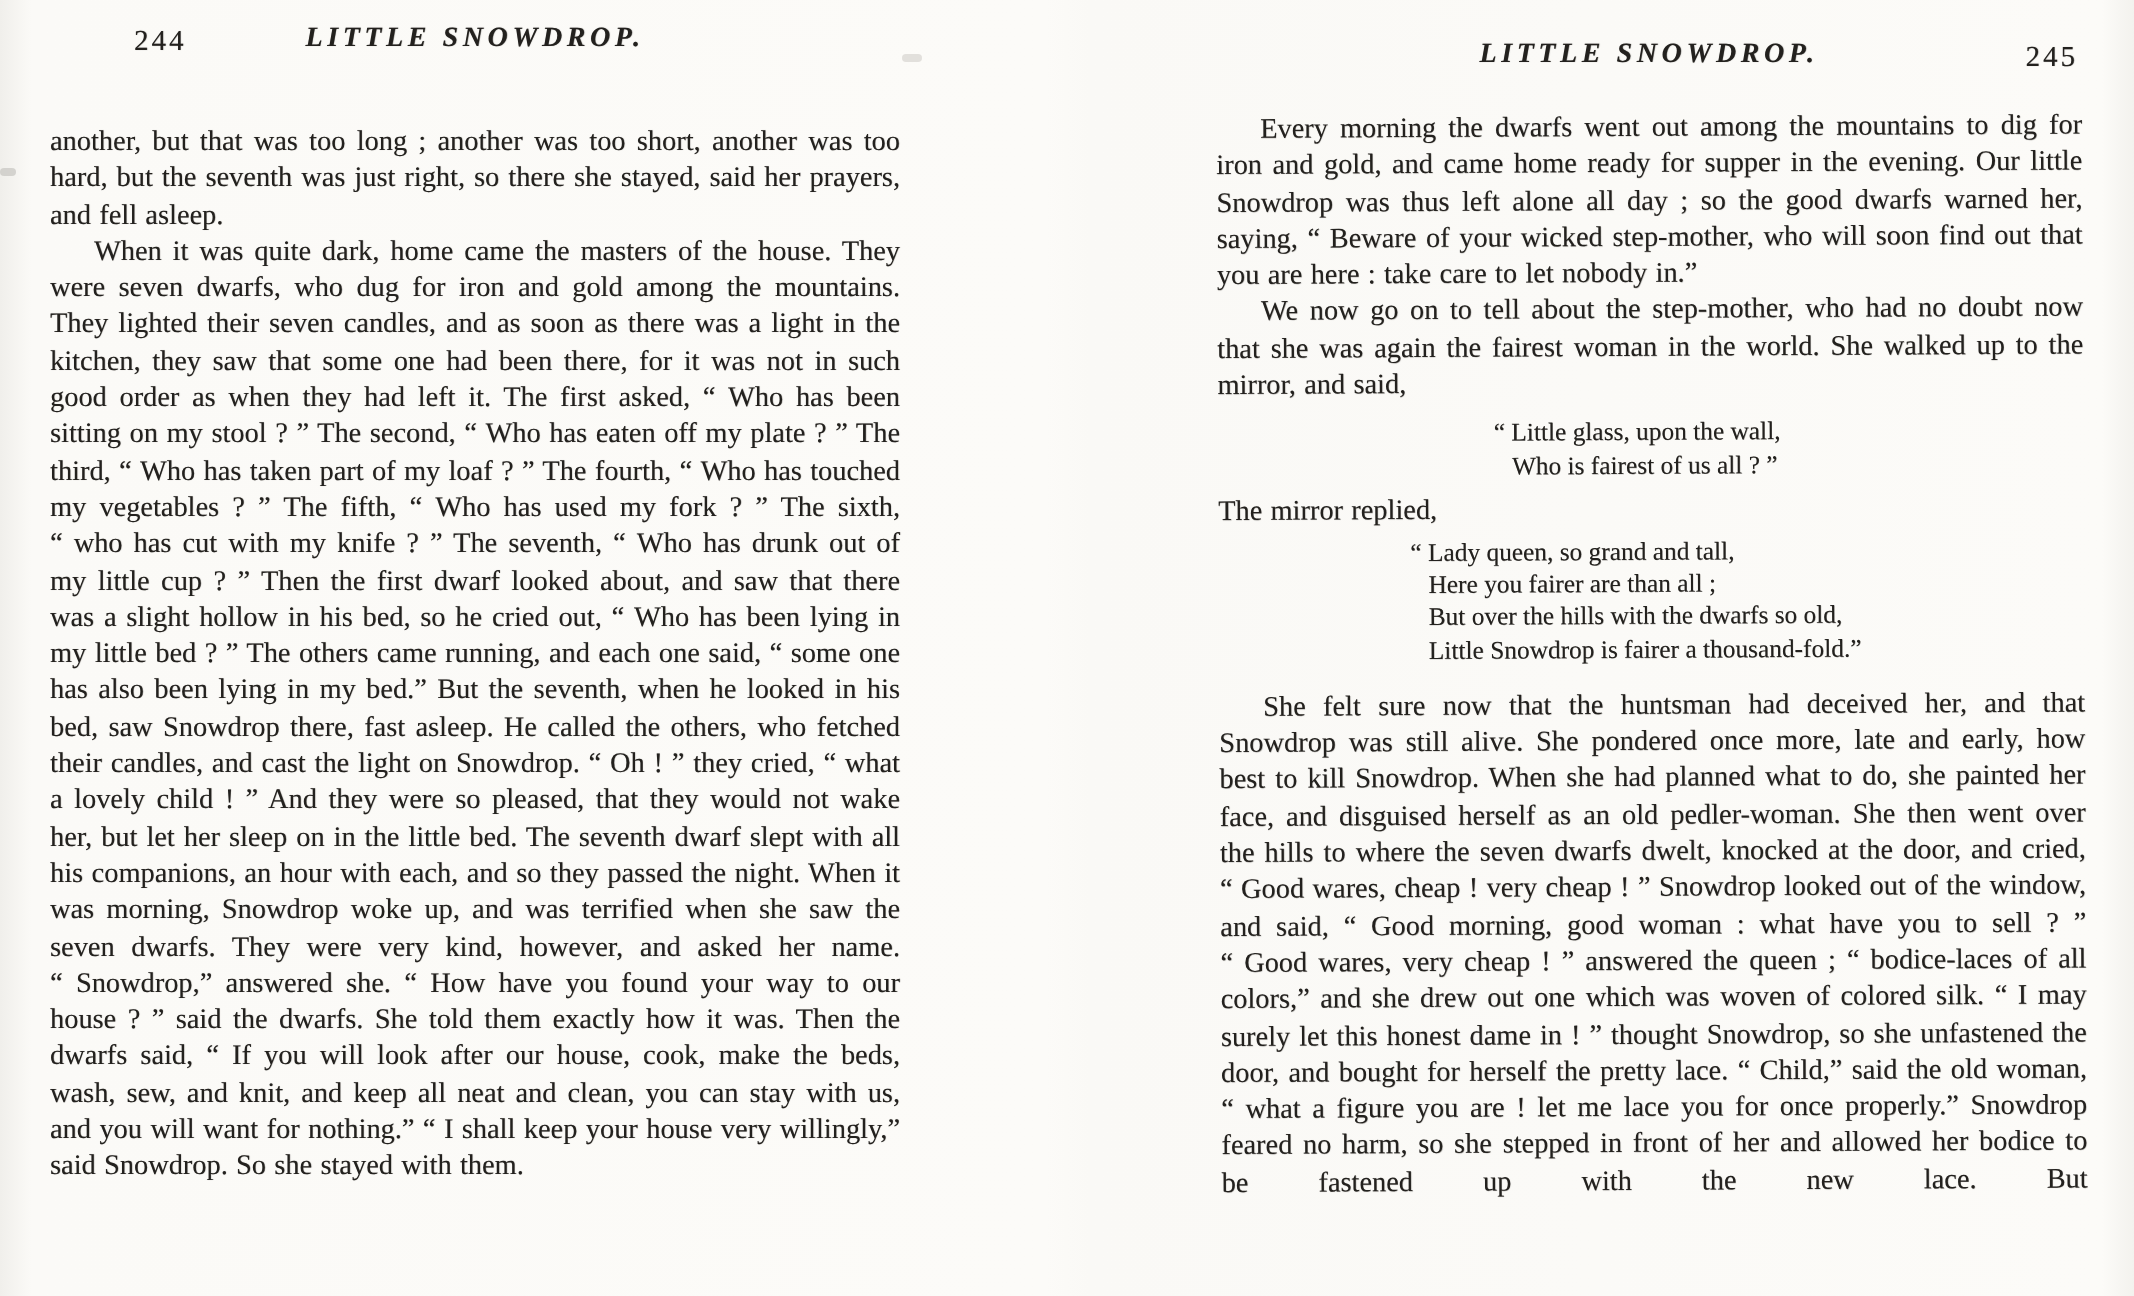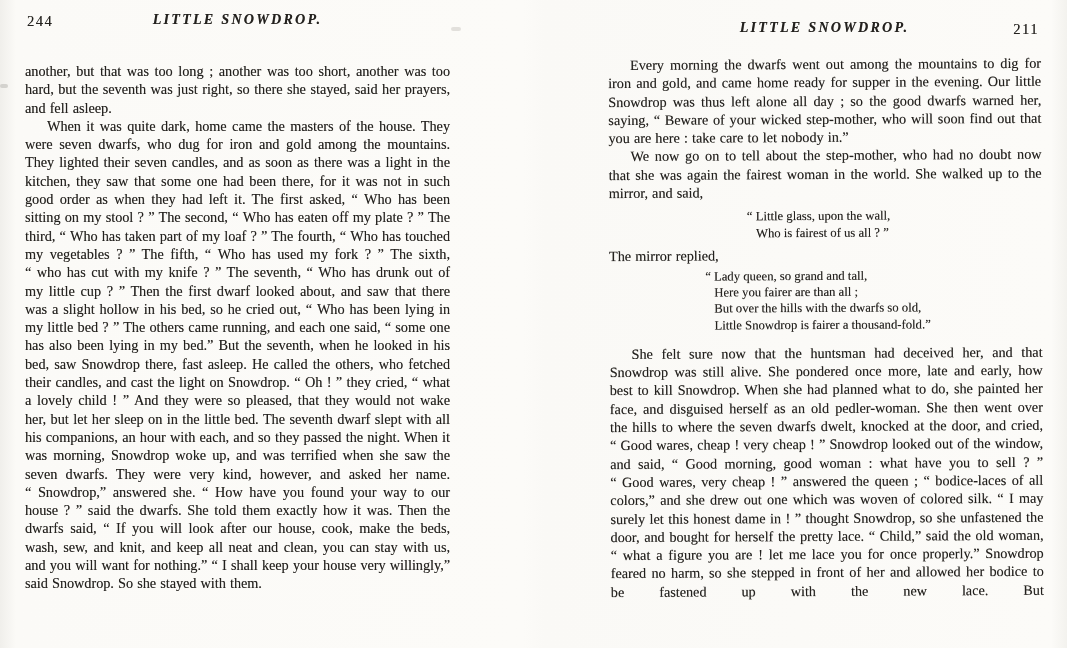--- a/index.html
+++ b/index.html
@@ -24,20 +24,21 @@
   .page-header { position: relative; height: 22px; }
   .running-title {
     position: absolute; left: 0; right: 0; text-align: center;
     font-style: italic; font-weight: 700; font-size: 14px;
     letter-spacing: 2.3px; white-space: nowrap;
     text-shadow: 0.2px 0.2px 0.4px rgba(35,33,30,0.5);
   }
   .page-num {
     position: absolute; top: 1px; font-size: 14.5px; letter-spacing: 1.5px;
     text-shadow: 0.2px 0.2px 0.4px rgba(35,33,30,0.5);
+    margin-left: 40px;
   }
   .page-left  .page-num { left: 2px; }
   .page-right .page-num { right: 2px; }
 
   .page-body { margin-top: 28px; }
   .page-right .page-body { margin-top: 14px; transform: rotate(-0.3deg); transform-origin: left top; }
 
   p {
     margin: 0; text-align: justify;
     font-size: 14.2px; line-height: 18.3px;
@@ -77,21 +78,21 @@
         <p>another, but that was too long&nbsp;; another was too short, another was too hard, but the seventh was just right, so there she stayed, said her prayers, and fell asleep.</p>
         <p class="indent">When it was quite dark, home came the masters of the house. They were seven dwarfs, who dug for iron and gold among the mountains. They lighted their seven candles, and as soon as there was a light in the kitchen, they saw that some one had been there, for it was not in such good order as when they had left it. The first asked, “&nbsp;Who has been sitting on my stool&nbsp;?&nbsp;” The second, “&nbsp;Who has eaten off my plate&nbsp;?&nbsp;” The third, “&nbsp;Who has taken part of my loaf&nbsp;?&nbsp;” The fourth, “&nbsp;Who has touched my vegetables&nbsp;?&nbsp;” The fifth, “&nbsp;Who has used my fork&nbsp;?&nbsp;” The sixth, “&nbsp;who has cut with my knife&nbsp;?&nbsp;” The seventh, “&nbsp;Who has drunk out of my little cup&nbsp;?&nbsp;” Then the first dwarf looked about, and saw that there was a slight hollow in his bed, so he cried out, “&nbsp;Who has been lying in my little bed&nbsp;?&nbsp;” The others came running, and each one said, “&nbsp;some one has also been lying in my bed.” But the seventh, when he looked in his bed, saw Snowdrop there, fast asleep. He called the others, who fetched their candles, and cast the light on Snowdrop. “&nbsp;Oh&nbsp;!&nbsp;” they cried, “&nbsp;what a lovely child&nbsp;!&nbsp;” And they were so pleased, that they would not wake her, but let her sleep on in the little bed. The seventh dwarf slept with all his companions, an hour with each, and so they passed the night. When it was morning, Snowdrop woke up, and was terrified when she saw the seven dwarfs. They were very kind, however, and asked her name. “&nbsp;Snowdrop,” answered she. “&nbsp;How have you found your way to our house&nbsp;?&nbsp;” said the dwarfs. She told them exactly how it was. Then the dwarfs said, “&nbsp;If you will look after our house, cook, make the beds, wash, sew, and knit, and keep all neat and clean, you can stay with us, and you will want for nothing.” “&nbsp;I shall keep your house very willingly,” said Snowdrop. So she stayed with them.</p>
       </div>
     </div>
   </div>
 
   <div class="page page-right">
     <div class="col">
       <div class="page-header">
         <span class="running-title">LITTLE SNOWDROP.</span>
-        <span class="page-num">211</span>
+        <span class="page-num">245</span>
       </div>
       <div class="page-body">
         <p class="indent">Every morning the dwarfs went out among the mountains to dig for iron and gold, and came home ready for supper in the evening. Our little Snowdrop was thus left alone all day&nbsp;; so the good dwarfs warned her, saying, “&nbsp;Beware of your wicked step-mother, who will soon find out that you are here&nbsp;: take care to let nobody in.”</p>
         <p class="indent">We now go on to tell about the step-mother, who had no doubt now that she was again the fairest woman in the world. She walked up to the mirror, and said,</p>
         <div class="verse verse-1">
           <div class="verse-line">“&nbsp;Little glass, upon the wall,</div>
           <div class="verse-line">Who is fairest of us all&nbsp;?&nbsp;”</div>
         </div>
         <p>The mirror replied,</p>
         <div class="verse verse-2">

